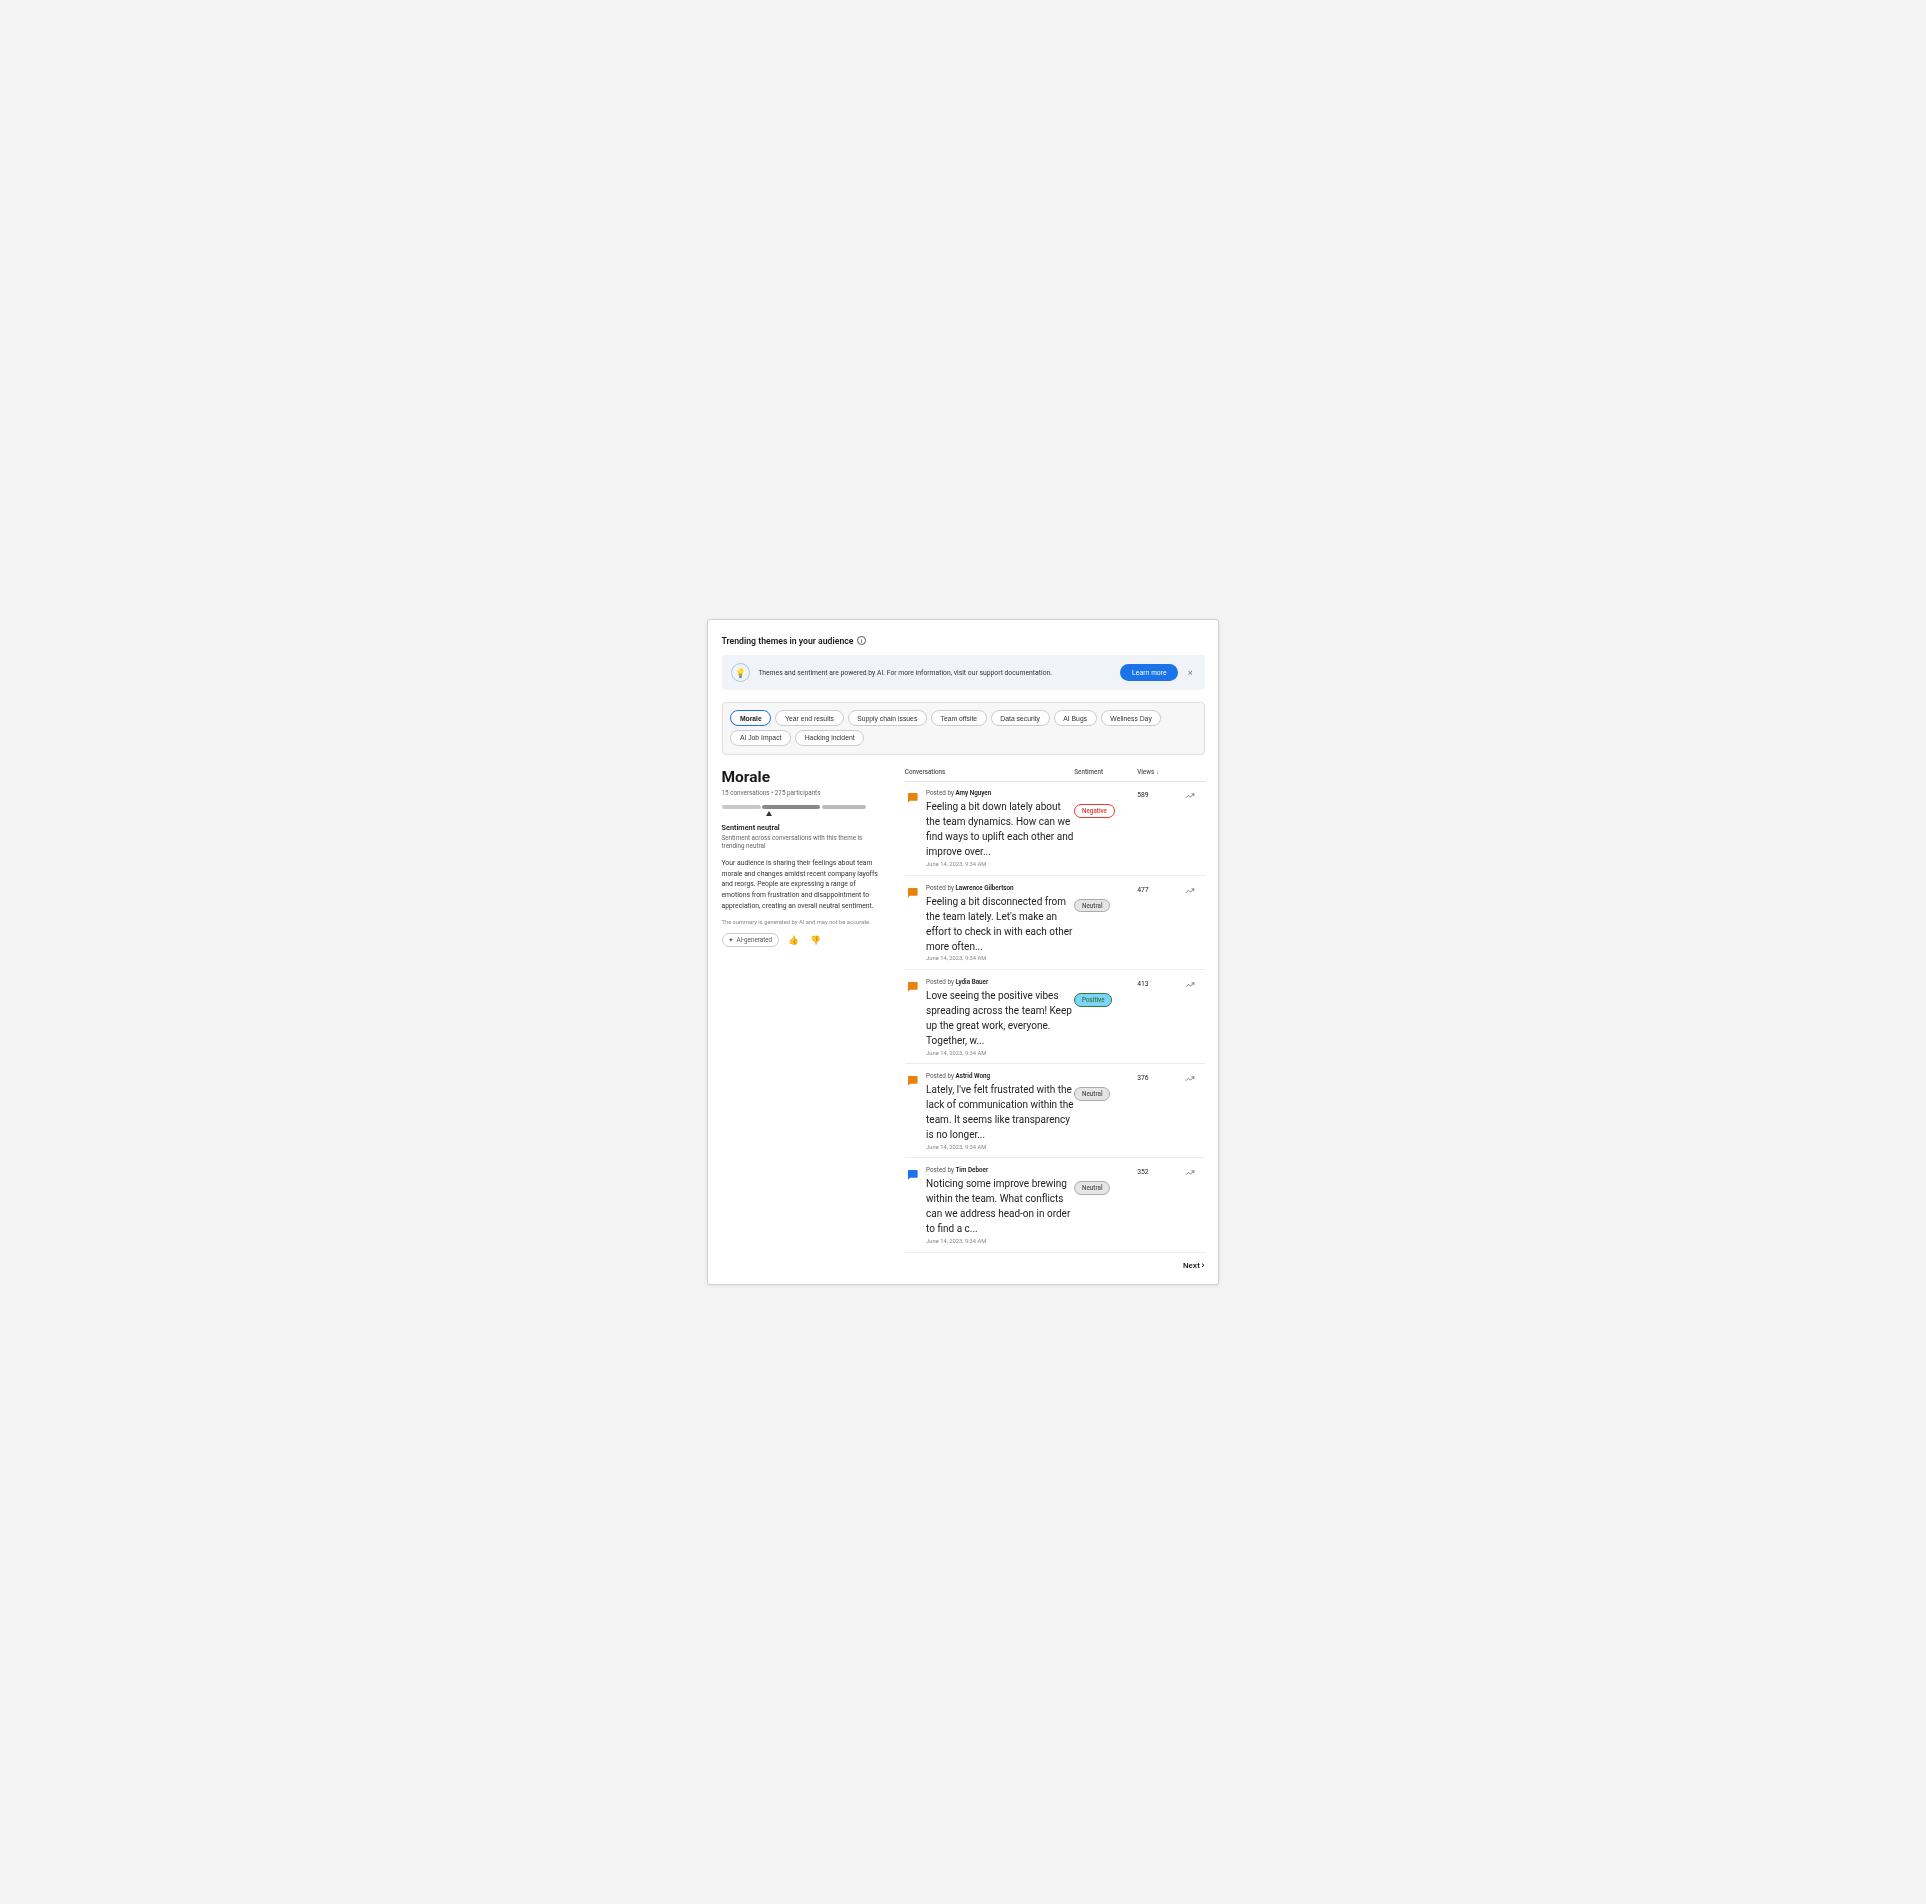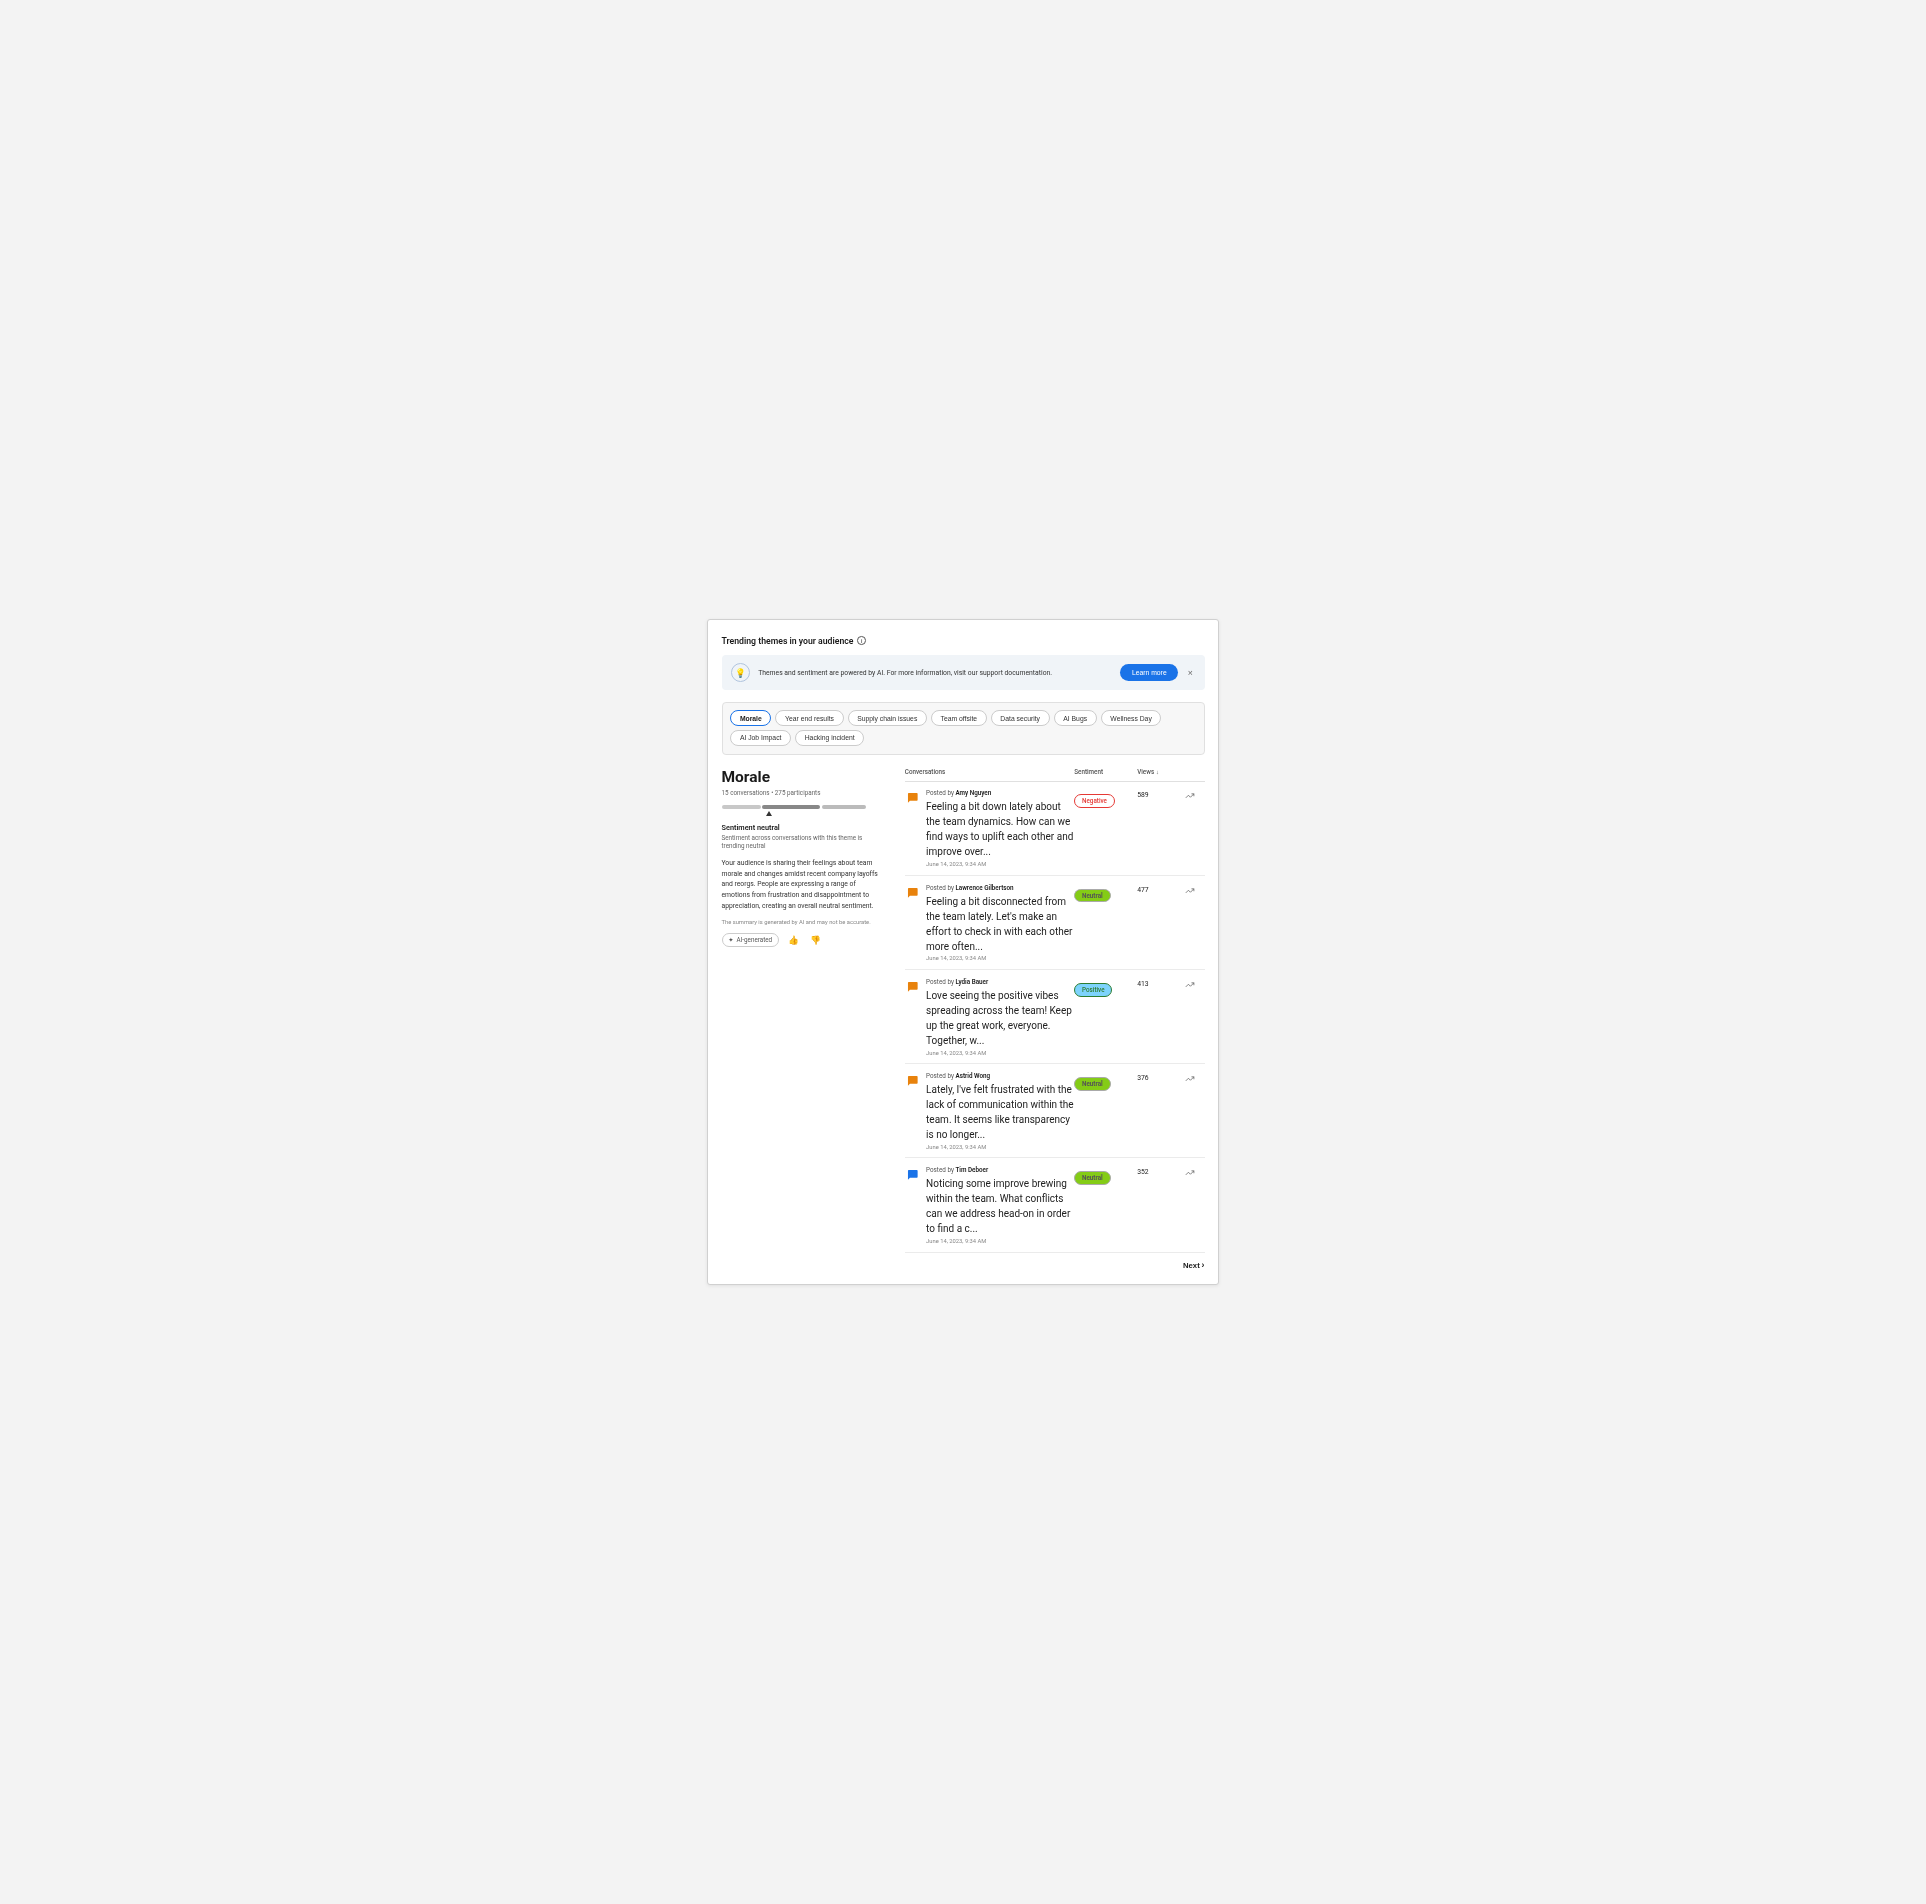--- a/index.html
+++ b/index.html
@@ -274,32 +274,31 @@
       color: #888;
     }
     .sentiment-badge {
       display: inline-flex;
       align-items: center;
       border-radius: 9.7px;
       padding: 1.9px 6.8px;
       font-size: 6.3px;
       font-weight: 500;
       white-space: nowrap;
-      margin-top: 4px;
+      margin-top: 14px;
     }
     .sentiment-badge.negative {
       border: 0.7px solid #e53935;
       color: #e53935;
       background: #fff;
     }
     .sentiment-badge.neutral {
       border: 0.7px solid #aaa;
       color: #555;
-      background: #84cc16;
-      font-weight: bold;
+      background: #e5e5e5;
     }
     .sentiment-badge.positive {
       border: 0.7px solid #2e7d32;
       color: #2e7d32;
       background: #7dd3fc;
     }
     .views-cell {
       font-size: 6.8px;
       color: #222;
       display: flex;

